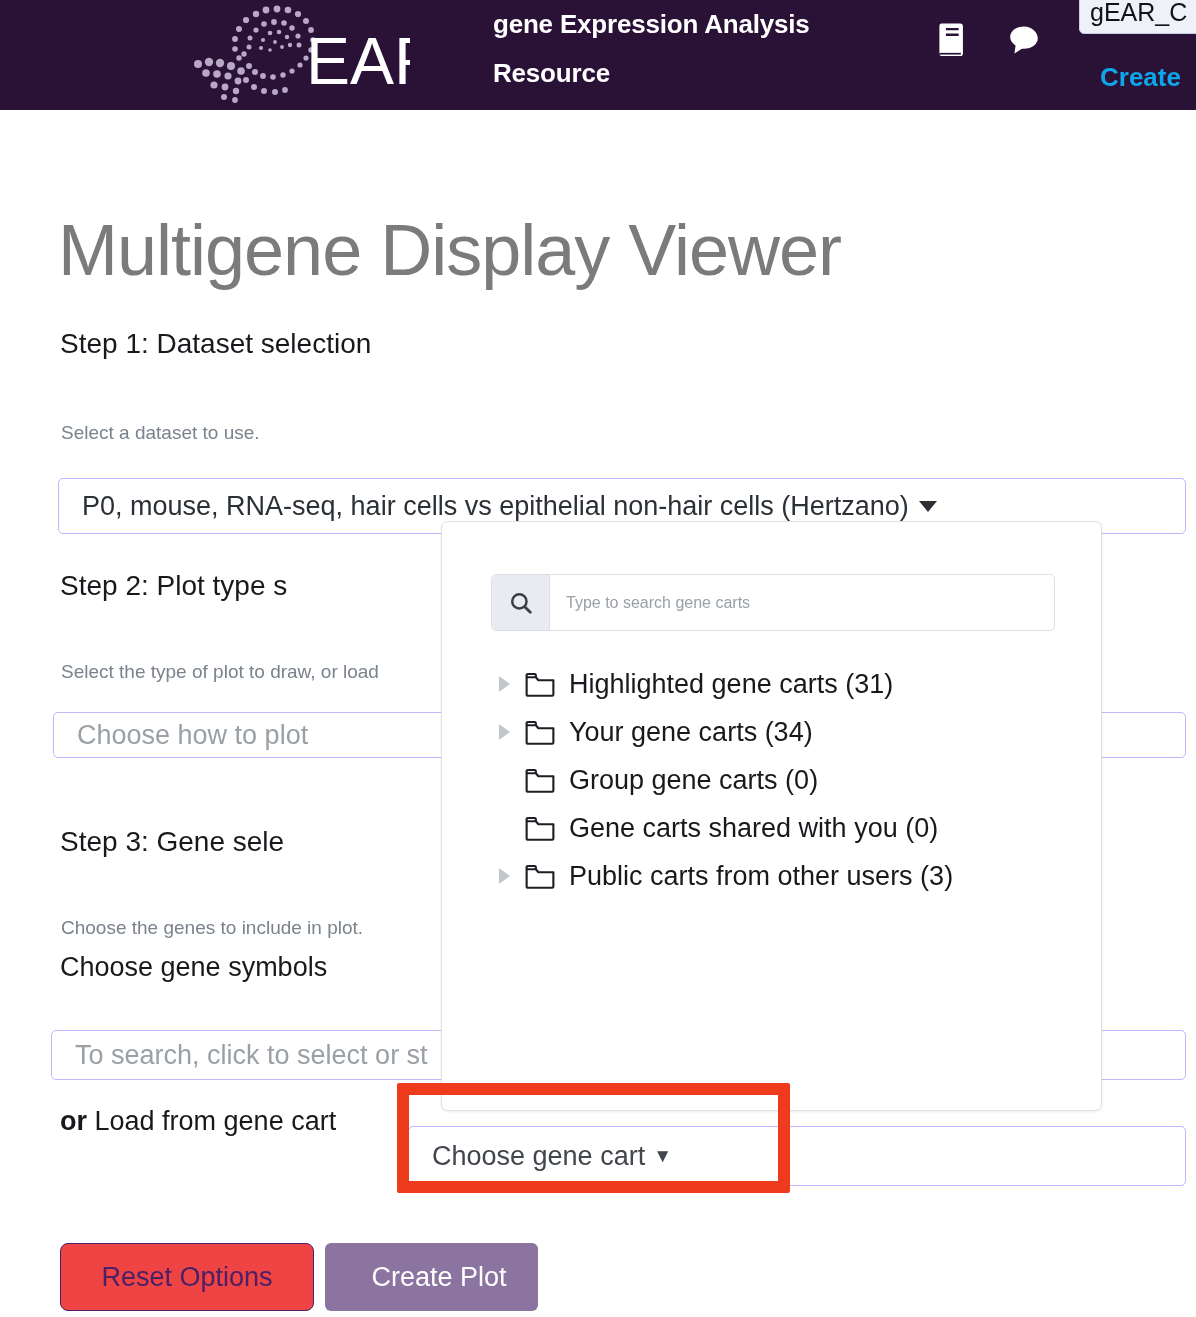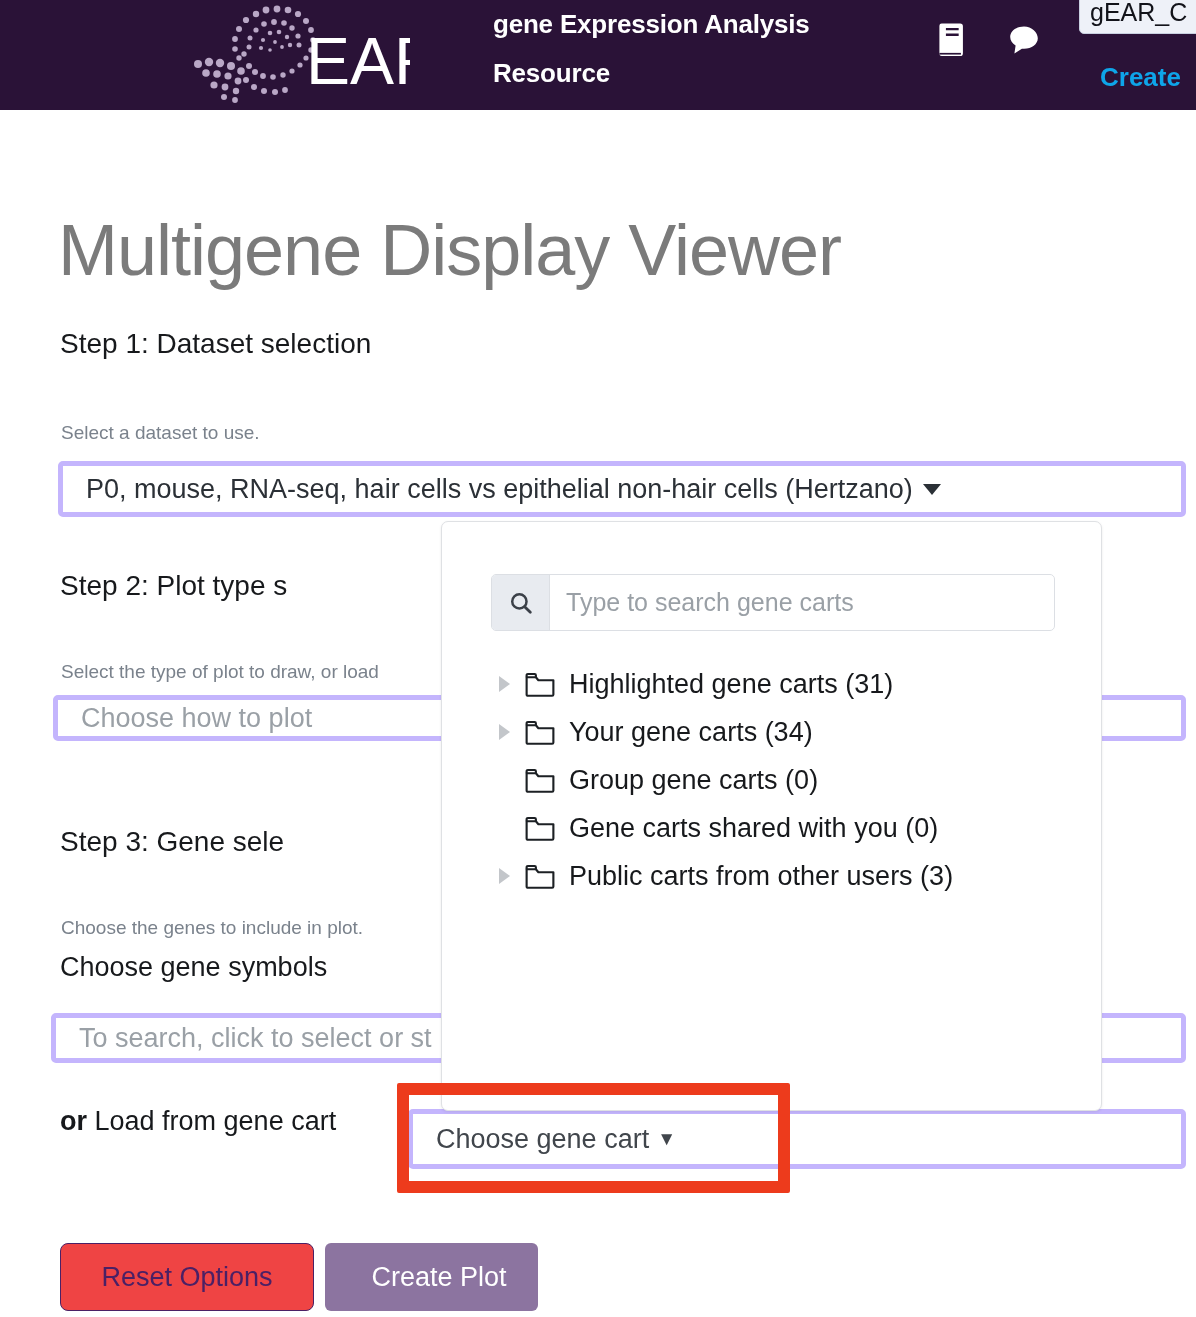--- a/index.html
+++ b/index.html
@@ -101,29 +101,30 @@
     color: #7a828c;
     white-space: nowrap;
   }
   #step1-help { top: 422px; }
   #step2-help { top: 661px; }
   #step3-help { top: 917px; }
 
   .form-control {
     position: absolute;
     background: #ffffff;
-    border: 5px solid #c4b5fd;
+    border: 1px solid #c4b5fd;
     border-radius: 5px;
     font-size: 27px;
     color: #41464c;
     display: flex;
     align-items: center;
     padding-left: 23px;
     white-space: nowrap;
     overflow: hidden;
+    margin-top: 17px;
   }
   .form-control.placeholder { color: #9aa0a6; }
 
   #dataset-select {
     left: 58px; top: 461px;
     width: 1128px; height: 56px;
     color: #2b3036;
   }
   #plottype-select {
     left: 53px; top: 695px;
@@ -195,21 +196,21 @@
     align-items: center;
     justify-content: center;
     color: #4a4f57;
   }
   #gene-cart-search-input {
     flex: 1;
     border: none;
     outline: none;
     background: transparent;
     font-family: "Liberation Sans", sans-serif;
-    font-size: 25px;
+    font-size: 16px;
     color: #2b3036;
     padding-left: 16px;
   }
   #gene-cart-search-input::placeholder { color: #9aa0a6; }
 
   #cart-tree {
     position: absolute;
     left: 0; top: 138px;
     width: 100%;
   }

